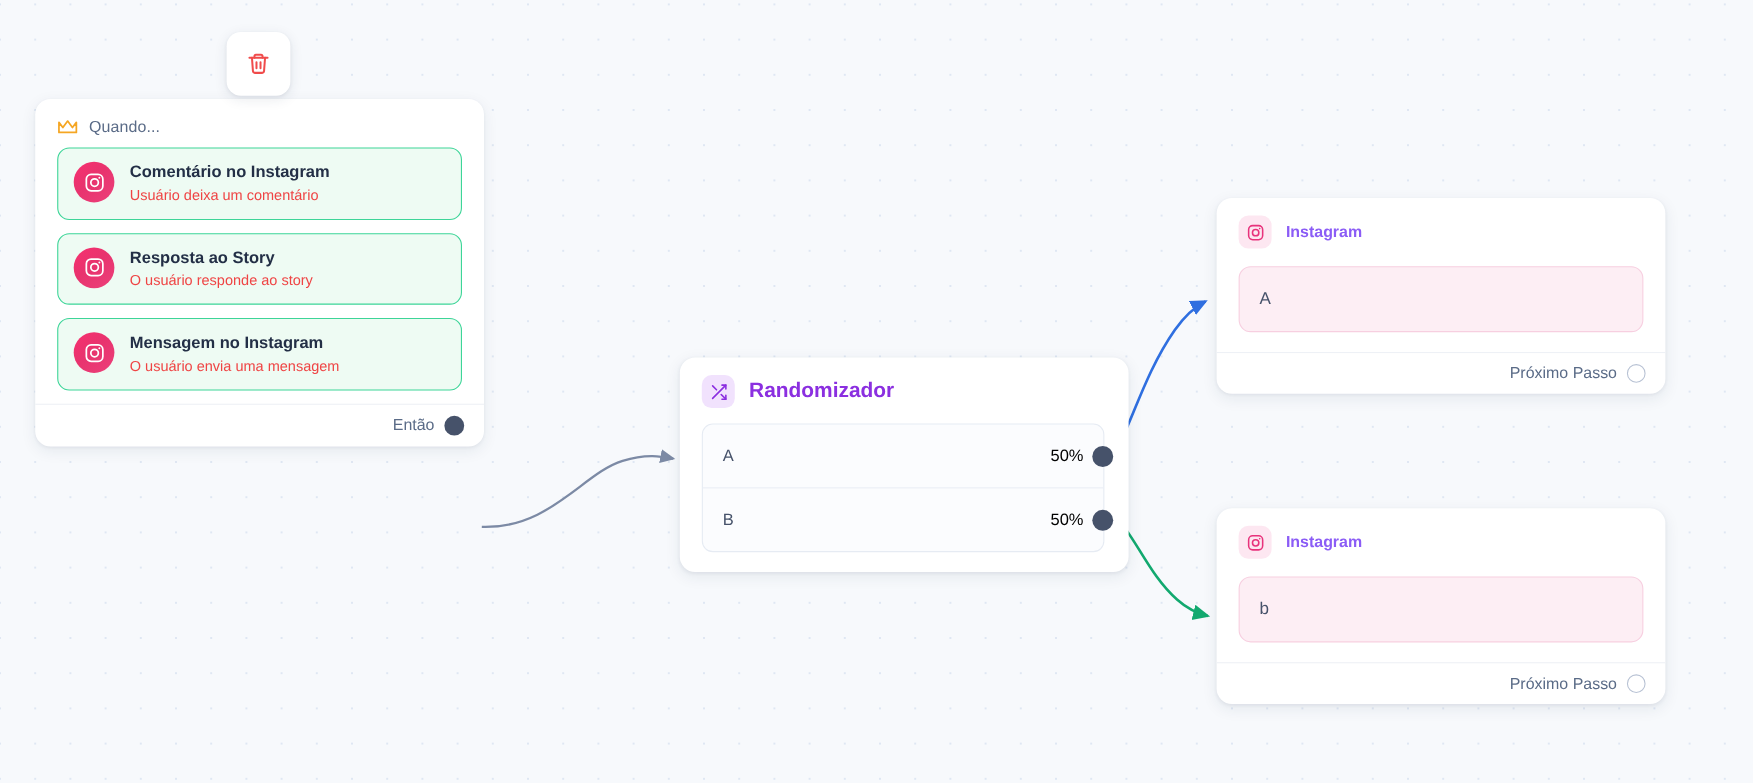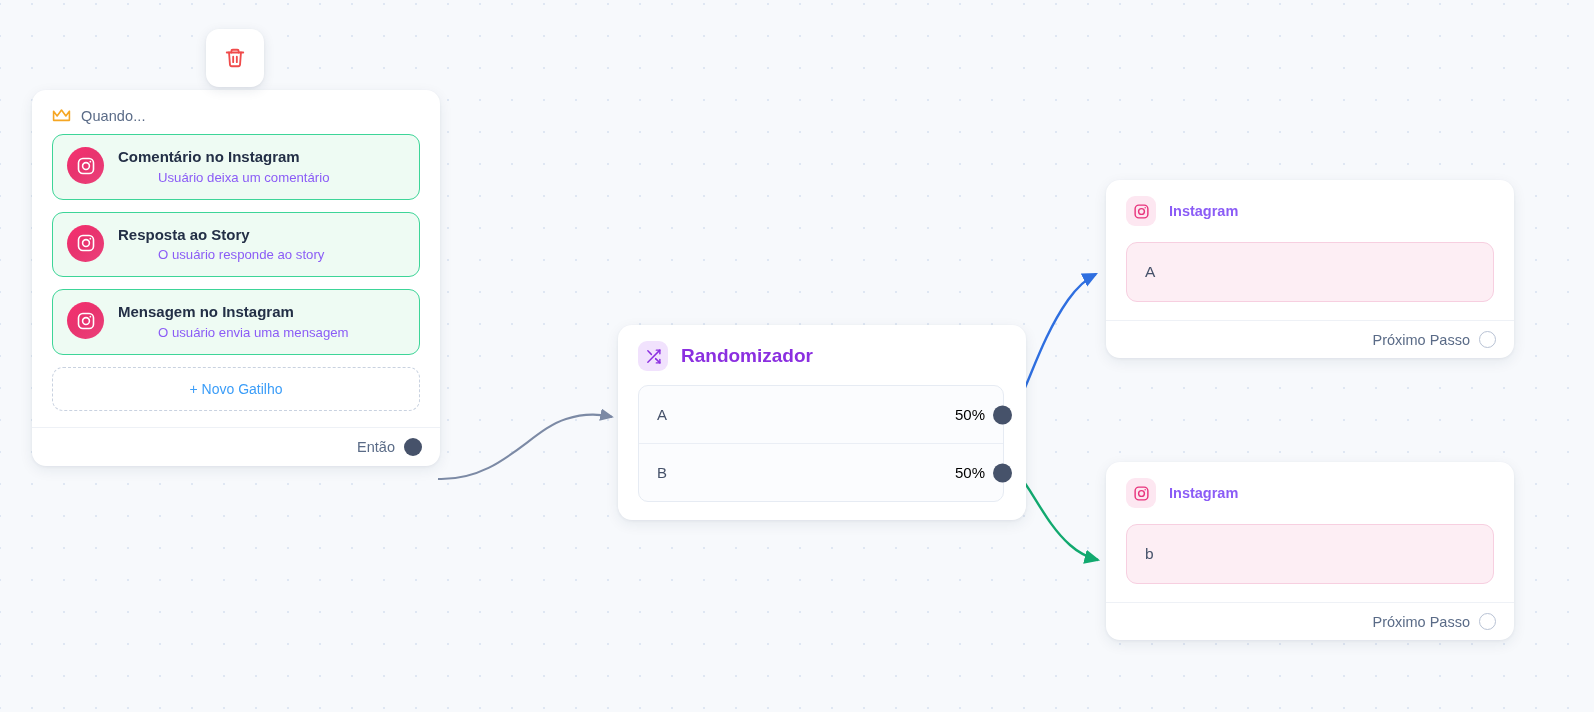--- a/index.html
+++ b/index.html
@@ -94,24 +94,23 @@
     flex: 0 0 auto;
   }
   .trigger-text .t1 {
     font-size: 15px;
     font-weight: bold;
     color: #232f46;
     line-height: 1.3;
   }
   .trigger-text .t2 {
     font-size: 13.2px;
-    color: #8b5cf6;
+    color: #ef4444;
     line-height: 1.45;
     margin-top: 1px;
-    margin-left: 40px;
   }
   .new-trigger {
     margin: 2px 20px 16px 20px;
     border: 1.4px dashed #c9d2e0;
     border-radius: 11px;
     text-align: center;
     padding: 13px 0;
     color: #3b9df8;
     font-size: 14px;
     cursor: pointer;
@@ -310,21 +309,20 @@
             <circle cx="17.2" cy="6.8" r="1.05" fill="#ffffff" stroke="none"></circle>
           </svg>
         </span>
         <span class="trigger-text">
           <span class="t1" style="display:block">Mensagem no Instagram</span>
           <span class="t2" style="display:block">O usuário envia uma mensagem</span>
         </span>
       </div>
     </div>
 
-    <div class="new-trigger">+ Novo Gatilho</div>
 
     <div class="node-foot">
       <span class="foot-label">Então</span>
       <span class="handle-dark"></span>
     </div>
   </div>
 
   <div class="node" id="randomizer-node">
     <div class="rnd-head">
       <span class="rnd-badge">

